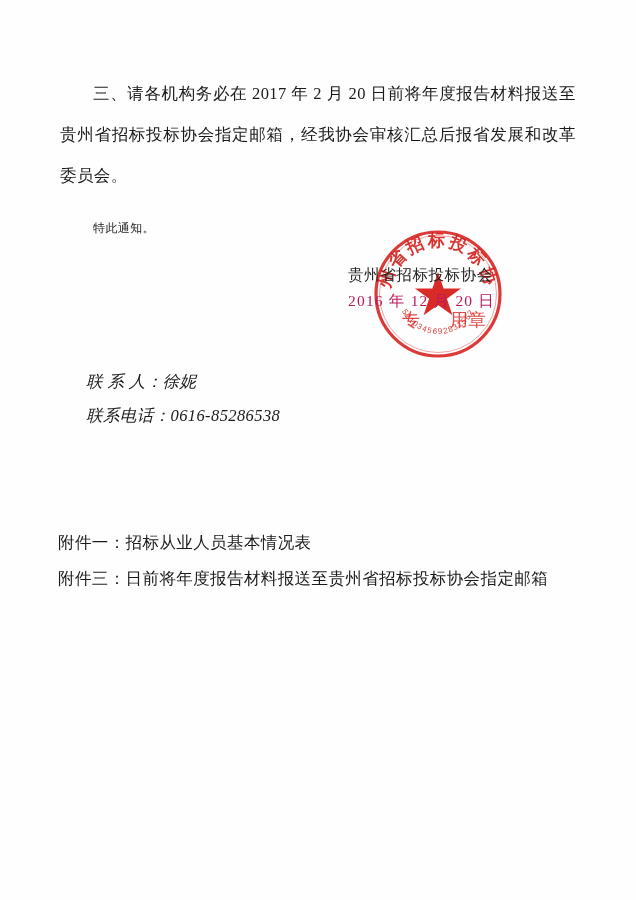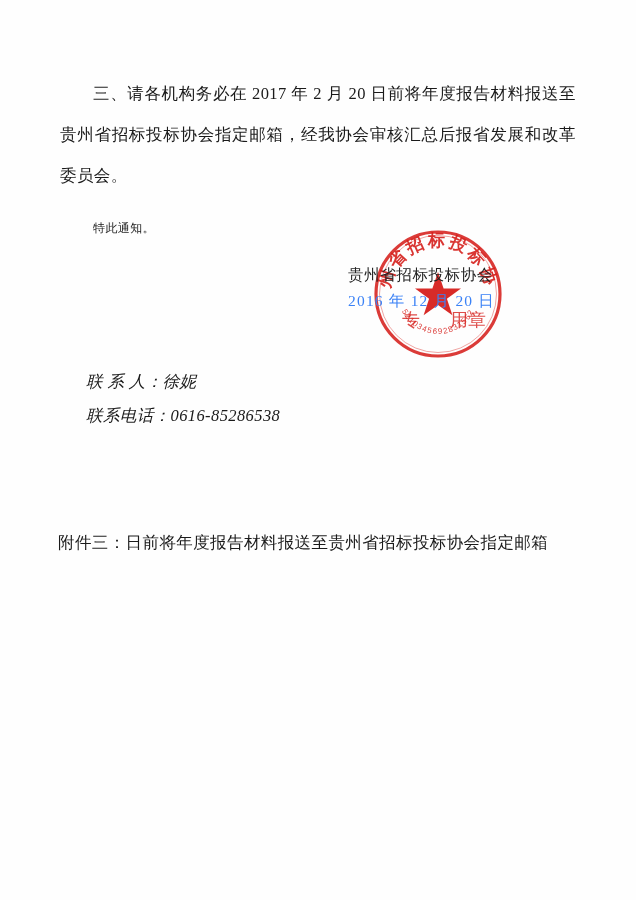--- a/index.html
+++ b/index.html
@@ -54,21 +54,21 @@
   .sign-org {
     font-size: 15.5px;
     line-height: 26px;
     letter-spacing: 0.6px;
     color: #232323;
   }
   .sign-date {
     font-size: 15.5px;
     line-height: 26px;
     letter-spacing: 1.2px;
-    color: #3b82f6;
+    color: #be185d;
   }
 
   
   .seal {
     position: absolute;
     left: 372px;
     top: 228px;
     width: 132px;
     height: 132px;
     pointer-events: none;
@@ -142,16 +142,17 @@
   <div class="contact">
     <div class="contact-line">
       <span>联 系 人：</span><span>徐妮</span>
     </div>
     <div class="contact-line">
       <span>联系电话：</span><span>0616-85286538</span>
     </div>
   </div>
 
   <div class="attachments">
+    <div class="att-line">附件一：招标从业人员基本情况表</div>
     <div class="att-line">附件三：日前将年度报告材料报送至贵州省招标投标协会指定邮箱</div>
   </div>
 
 </div>
 
 </body></html>

